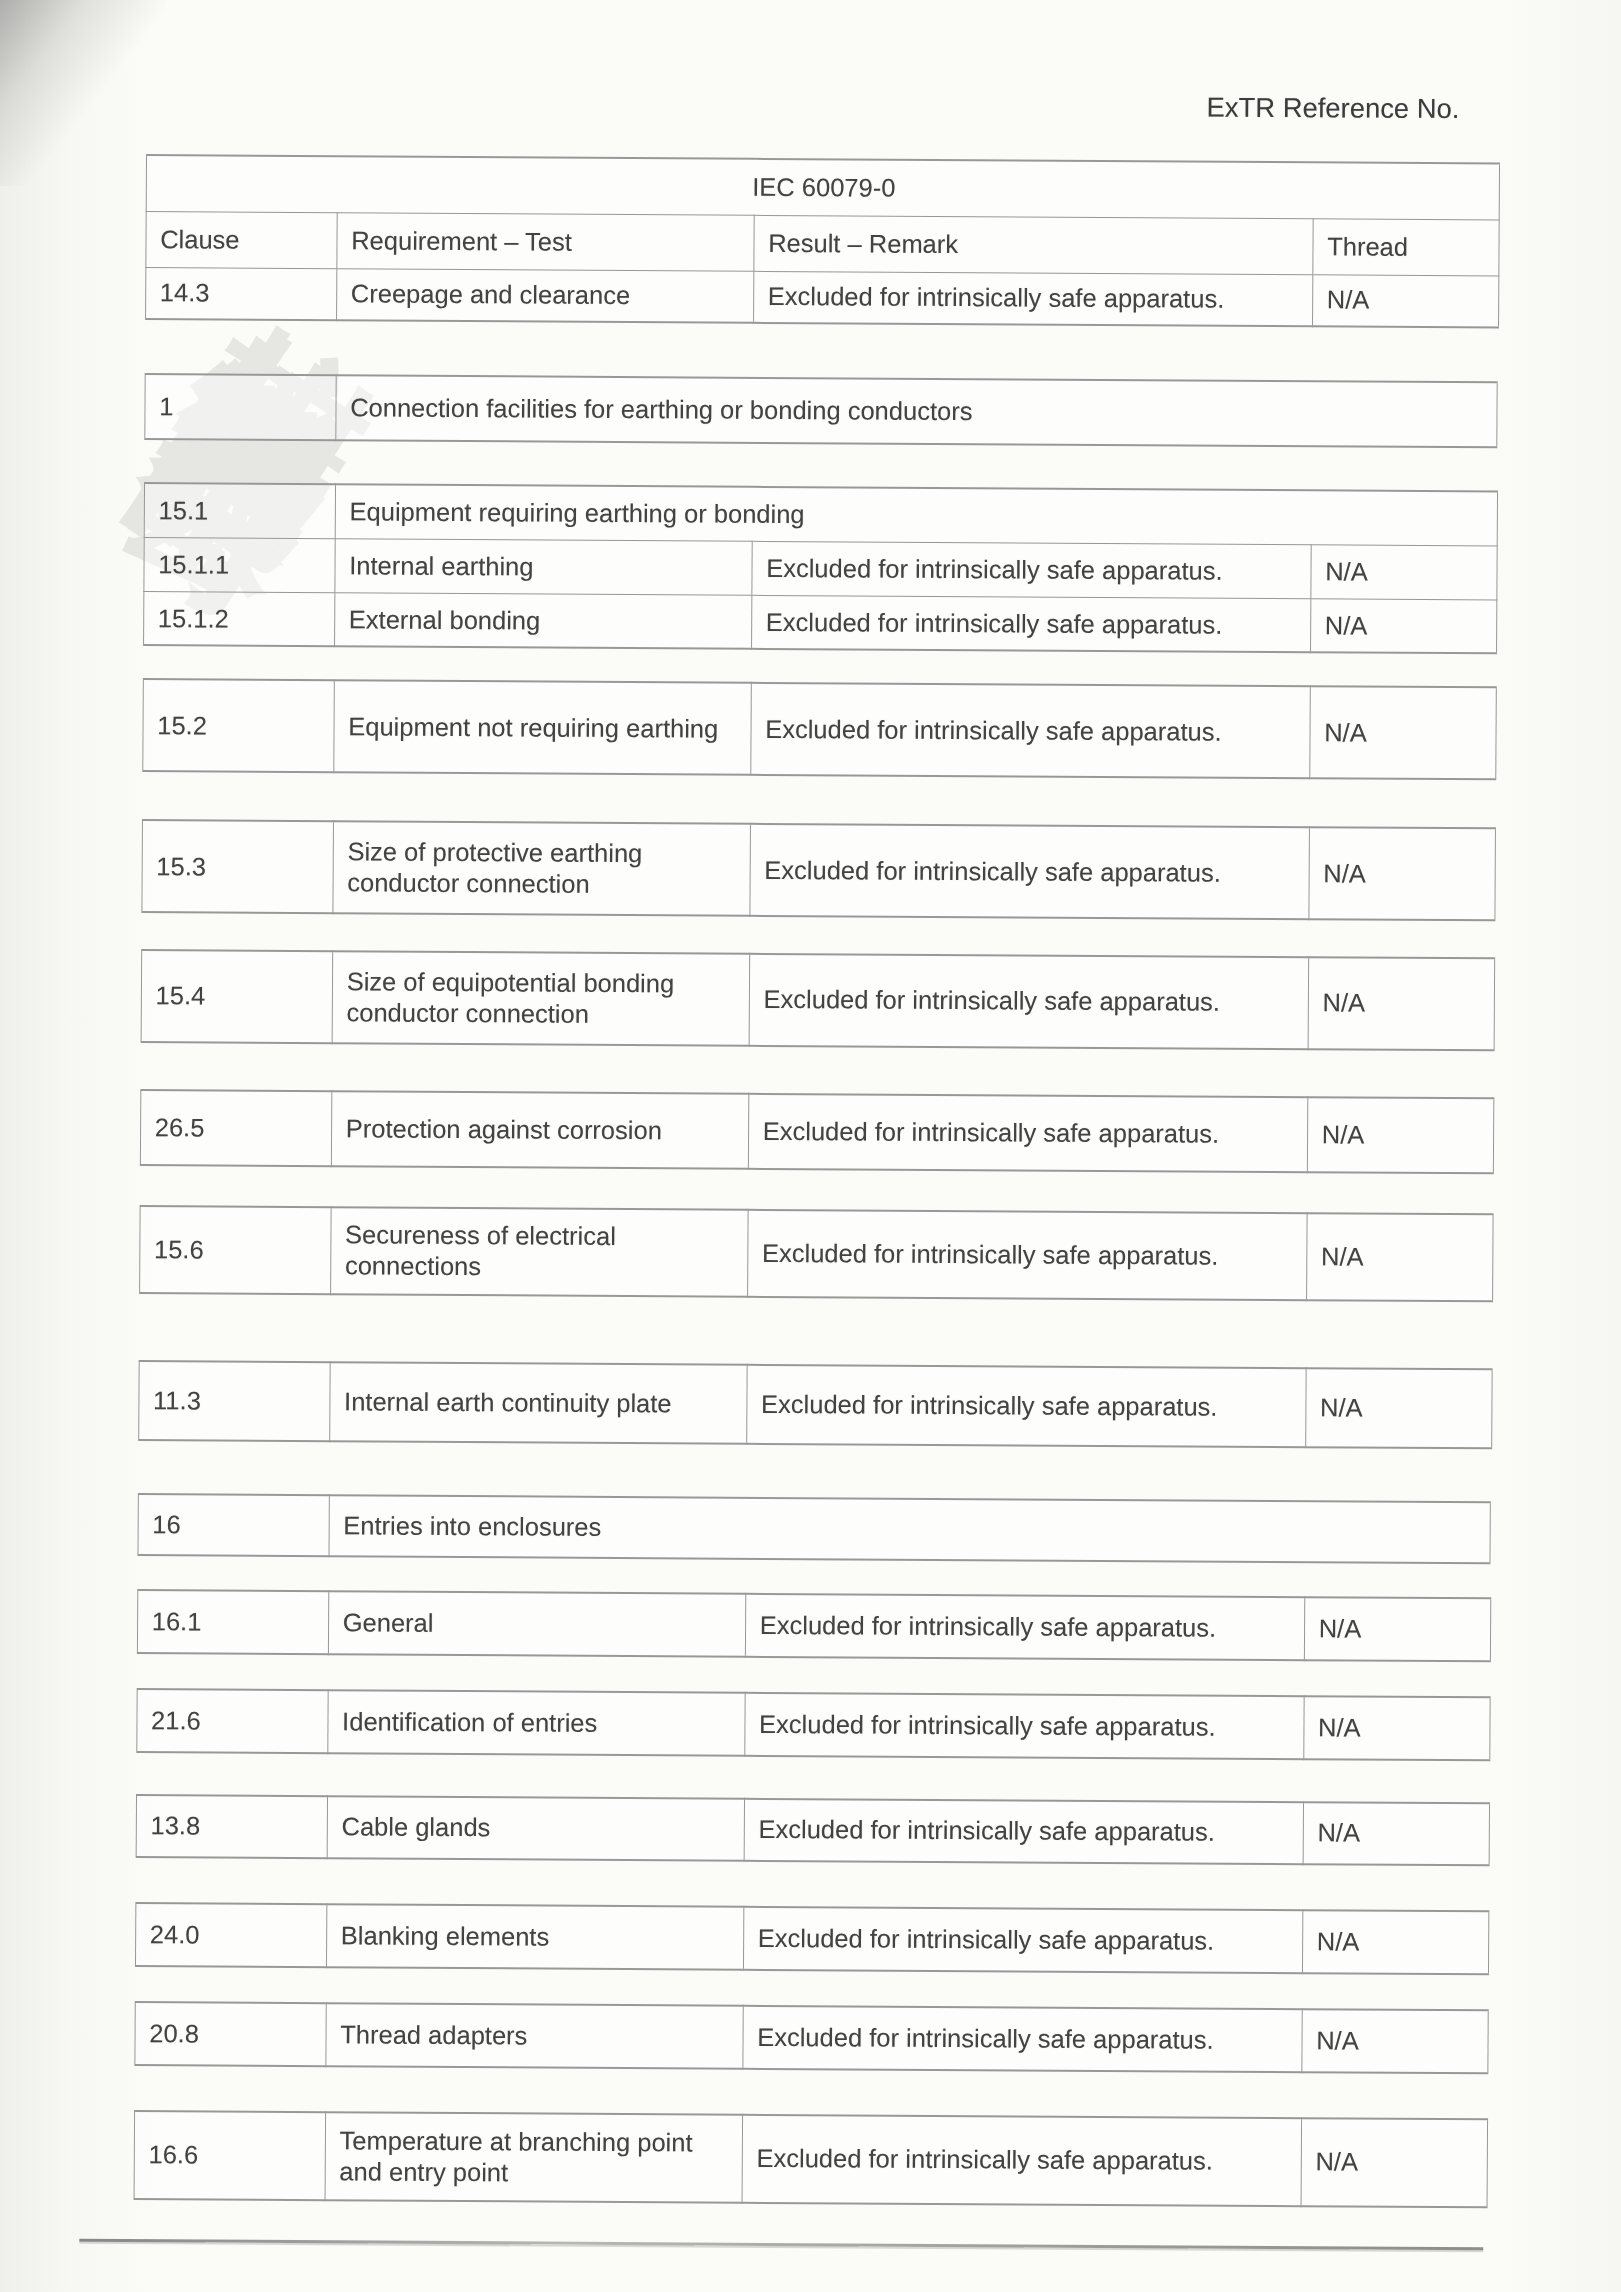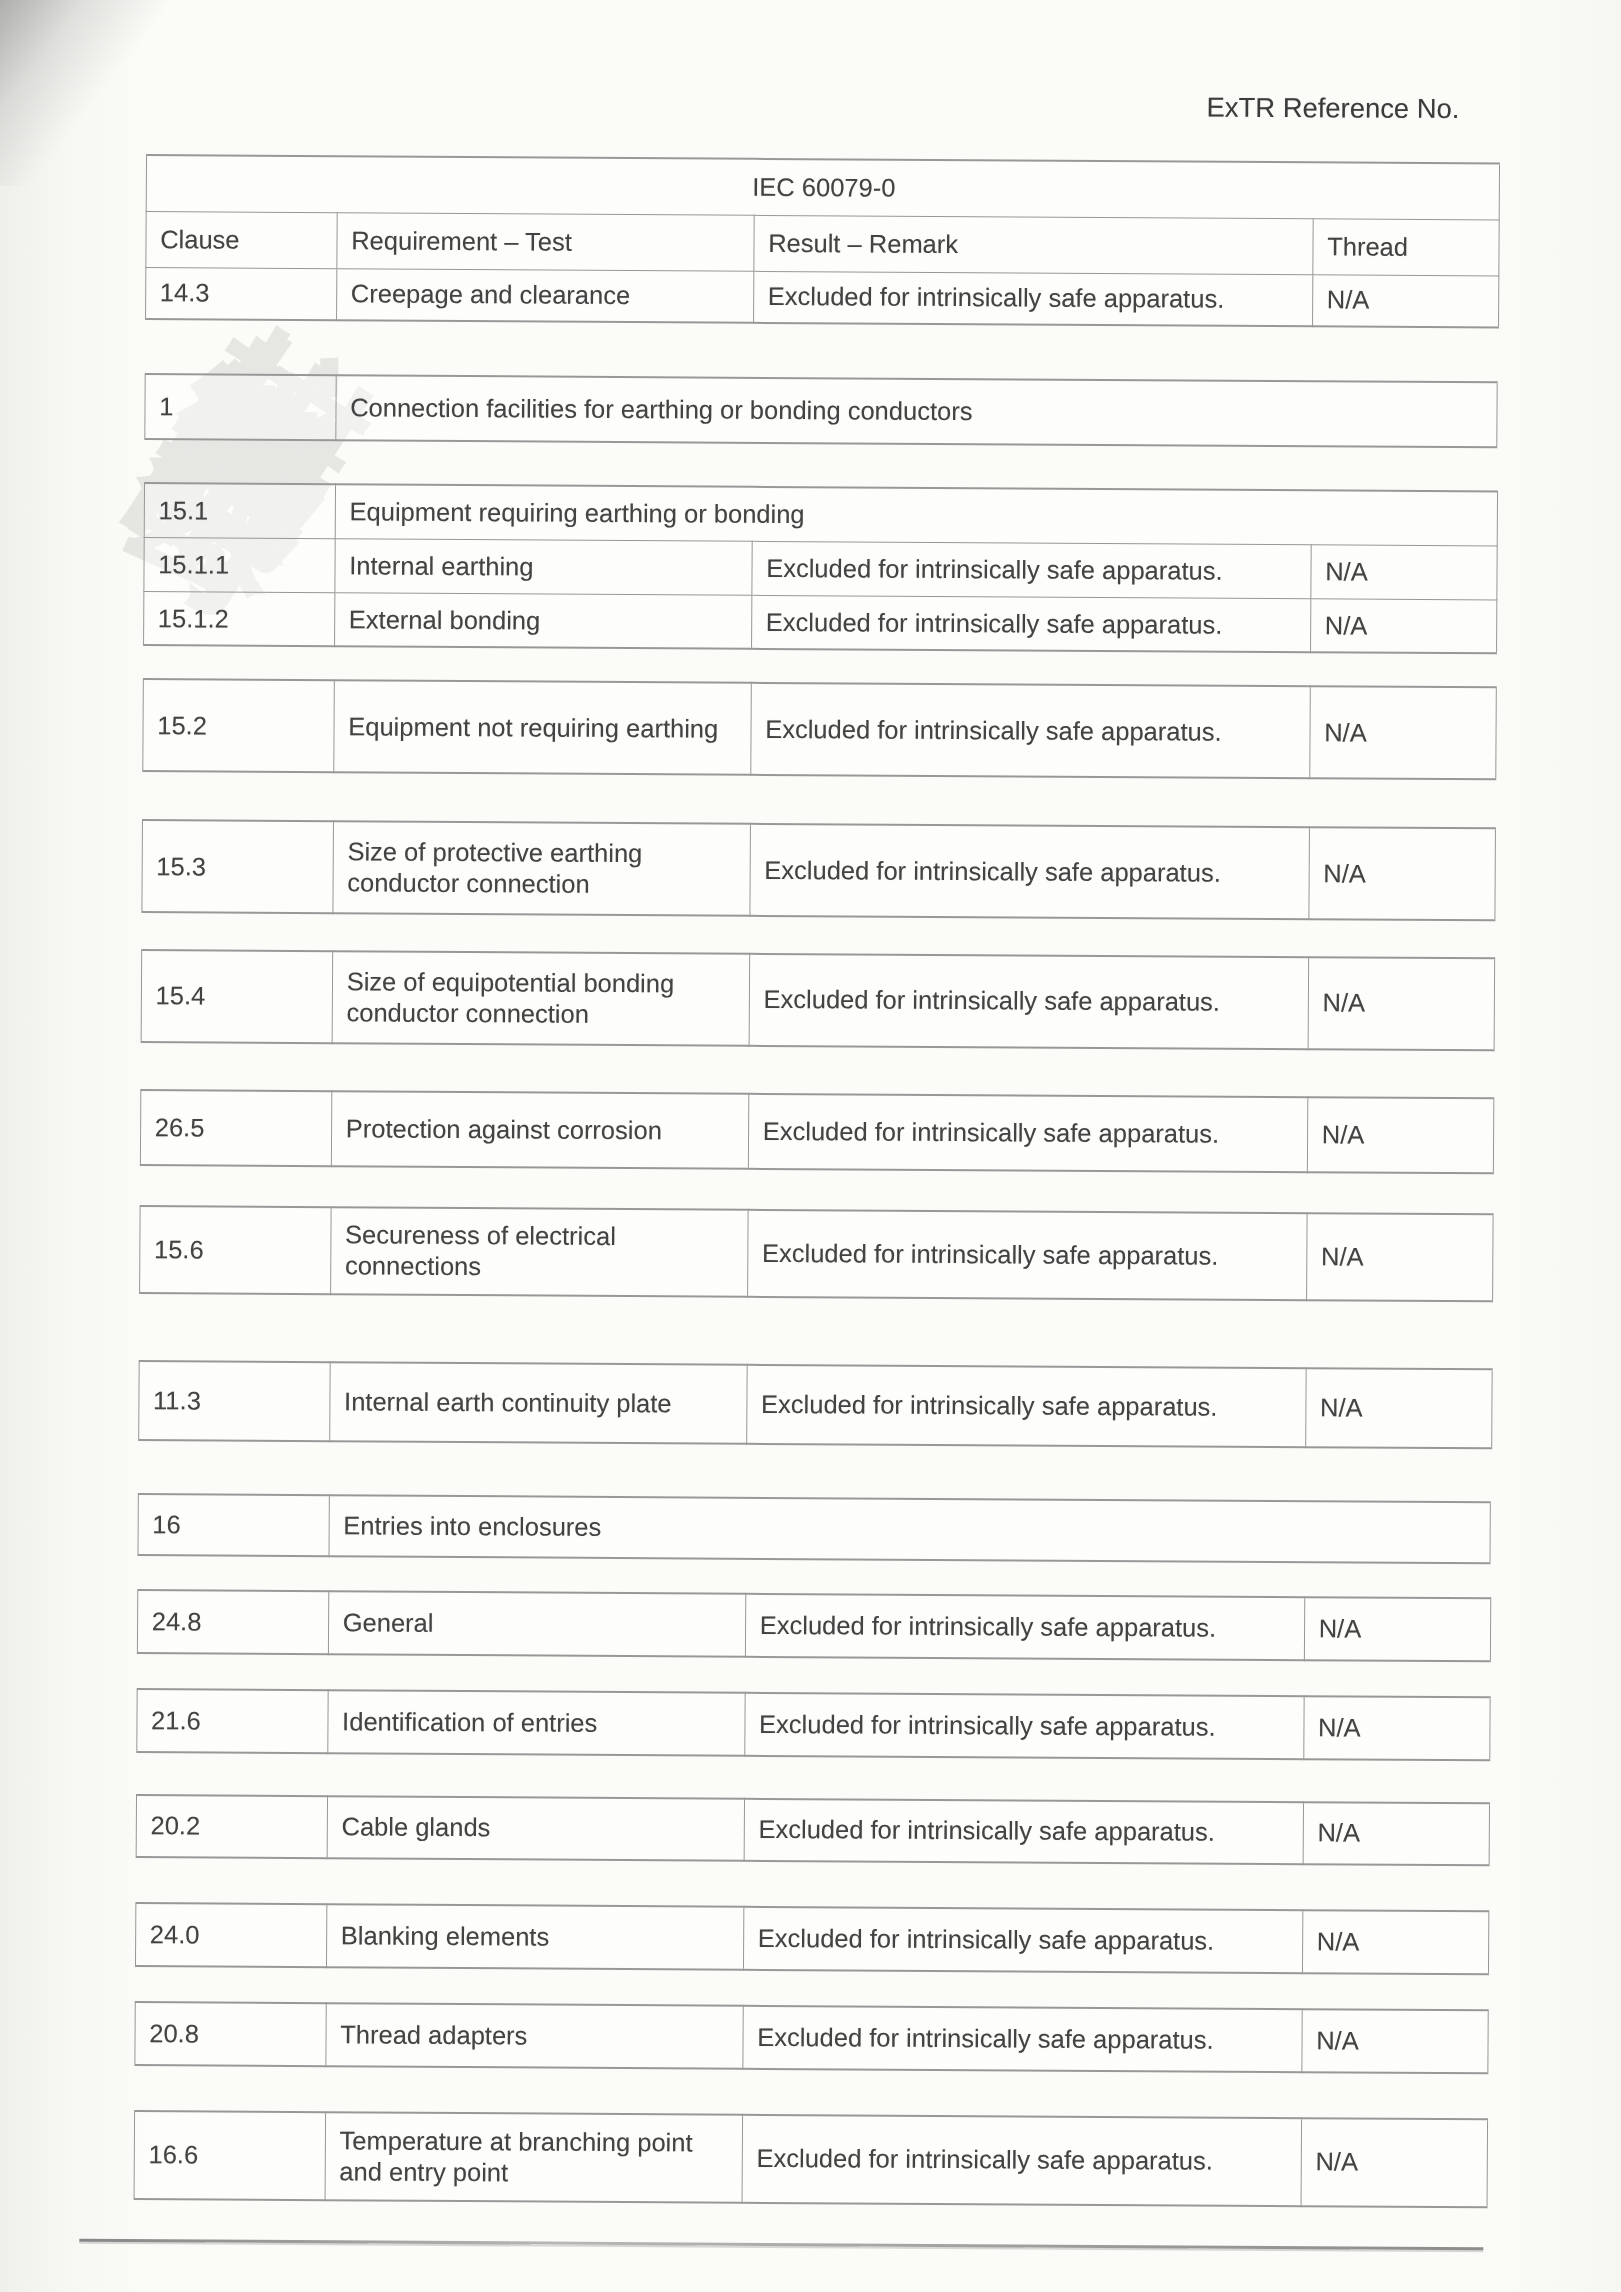--- a/index.html
+++ b/index.html
@@ -255,21 +255,21 @@
 
     <table class="tbl mt34">
       <colgroup>
           <col style="width:191px">
           <col style="width:417px">
           <col style="width:559px">
           <col style="width:186px">
         </colgroup>
       <tbody>
           <tr class="r52">
-        <td>24.8</td>
+        <td>16.1</td>
         <td>General</td>
         <td class="res">Excluded for intrinsically safe apparatus.</td>
         <td>N/A</td>
       </tr>
     </tbody>
       </table>
 
     <table class="tbl mt35">
       <colgroup>
           <col style="width:191px">
@@ -289,21 +289,21 @@
 
     <table class="tbl mt42">
       <colgroup>
           <col style="width:191px">
           <col style="width:417px">
           <col style="width:559px">
           <col style="width:186px">
         </colgroup>
       <tbody>
           <tr class="r52">
-        <td>20.2</td>
+        <td>13.8</td>
         <td>Cable glands</td>
         <td class="res">Excluded for intrinsically safe apparatus.</td>
         <td>N/A</td>
       </tr>
     </tbody>
       </table>
 
     <table class="tbl mt45">
       <colgroup>
           <col style="width:191px">

